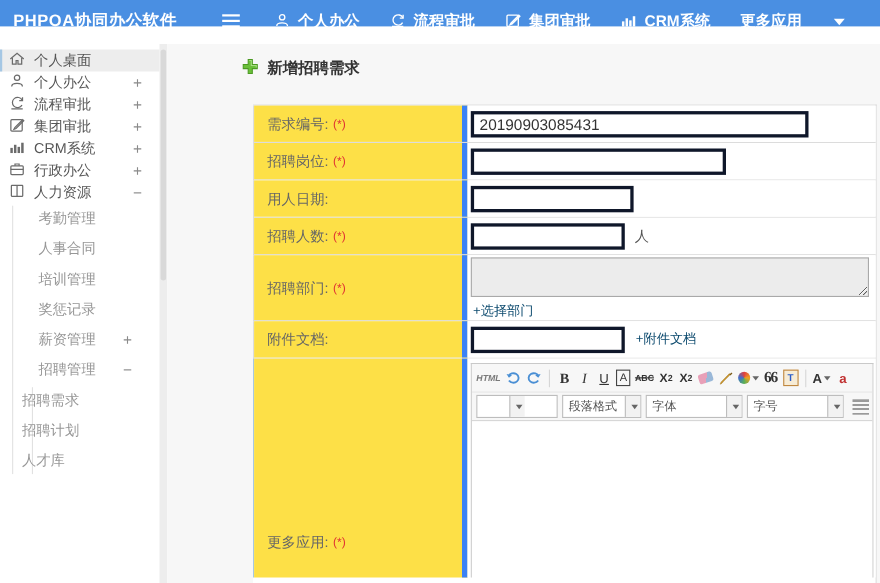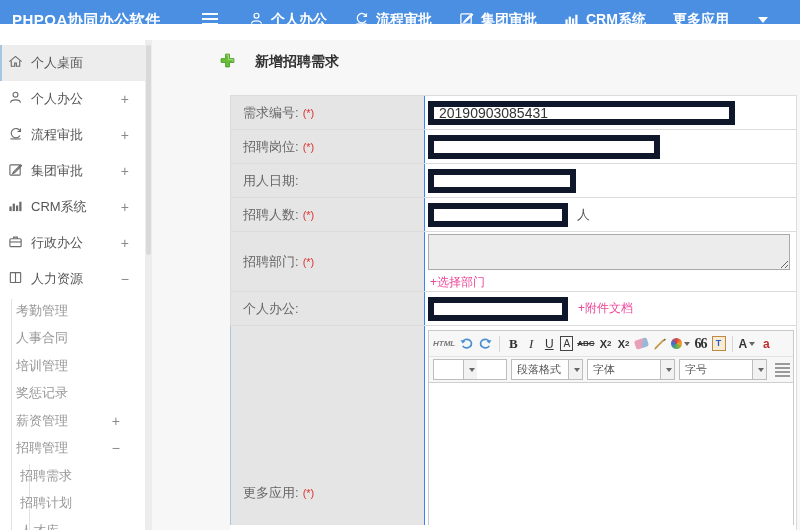--- a/index.html
+++ b/index.html
@@ -14,56 +14,56 @@
   .hamburger i { display:block; height:2px; background:#fff; }
   .topnav { position:absolute; left:249px; top:0; height:40px; display:flex; align-items:center; gap:27px; }
   .topnav .nav-item { display:flex; align-items:center; gap:7px; font-size:14px; font-weight:bold; cursor:pointer; }
   .topnav svg { width:15px; height:15px; }
   .caret-down-w { width:0; height:0; border-left:5px solid transparent; border-right:5px solid transparent; border-top:6px solid #fff; margin-left:2px; }
 
   
   .sidebar { position:absolute; top:40px; left:0; width:145px; height:490px; background:#fff; padding-top:5px; }
   .side-strip { position:absolute; top:40px; left:145px; width:7px; height:490px; background:#ededed; }
   .side-thumb { position:absolute; top:45px; left:146px; width:5px; height:210px; background:#d9d9d9; border-radius:3px; }
-  .menu-item { position:relative; height:36px; display:flex; align-items:center; padding-left:8px; font-size:13px; color:#555; cursor:pointer; }
+  .menu-item { position:relative; height:20px; display:flex; align-items:center; padding-left:8px; font-size:13px; color:#555; cursor:pointer; }
   .menu-item svg { width:15px; height:15px; color:#6b6b6b; flex:none; }
   .menu-item .lbl { margin-left:8px; }
   .exp { position:absolute; right:16px; color:#8a8a8a; font-size:14px; font-weight:normal; }
   .menu-item.active { background:#ededed; border-left:2px solid #a5c7e4; padding-left:6px; }
   .hr-group { position:relative; }
   .hr-group:before { content:""; position:absolute; left:11px; top:2px; bottom:2px; border-left:1px solid #e1e1e1; }
-  .sub-item { position:relative; height:27.5px; display:flex; align-items:center; padding-left:16px; font-size:13px; color:#979797; cursor:pointer; }
+  .sub-item { position:relative; height:27.5px; display:flex; align-items:center; padding-left:35px; font-size:13px; color:#979797; cursor:pointer; }
   .sub-item .exp { right:25px; }
   .recruit-group { position:relative; }
   .recruit-group:before { content:""; position:absolute; left:29px; top:2px; bottom:2px; border-left:1px solid #e1e1e1; }
   .sub2-item { padding-left:20px; }
 
   
   .main { position:absolute; top:40px; left:152px; width:648px; height:490px; background:#f7f7f7; }
-  .page-title { position:absolute; left:68px; top:13px; display:flex; align-items:center; gap:20px; font-size:14px; font-weight:bold; color:#333; }
+  .page-title { position:absolute; left:68px; top:13px; display:flex; align-items:center; gap:8px; font-size:14px; font-weight:bold; color:#333; }
   .page-title svg { width:15px; height:15px; }
 
   .form { position:absolute; left:78px; top:55px; width:567px; height:435px; border-top:1px solid #dcdcdc; border-right:1px solid #dcdcdc; background:#fff; }
   .frow { display:flex; border-left:1px solid #dcdcdc; border-bottom:1px solid #dcdcdc; }
-  .fl { width:194px; background:#e5e5e5; border-right:1px solid #3b82f6; font-size:13px; color:#666;
+  .fl { width:194px; background:#fde047; border-right:5px solid #3b82f6; font-size:13px; color:#666;
         display:flex; align-items:center; padding-left:12px; flex:none; }
   .req { color:#e03333; font-size:11px; margin-left:4px; }
   .fv { flex:1; background:#fff; display:flex; align-items:center; padding-left:3px; overflow:hidden; }
   .r34 { height:34px; } .r60 { height:60px;justify-content:center; }
   .frow7 { height:199px; border-bottom:none; border-left-color:#a8c8e2; }
   .frow7 .fl { align-items:flex-start; }
   .frow7 .fl .lblwrap { margin-top:158px; display:flex; align-items:center; }
   .frow7 .fv { align-items:flex-start; padding-top:4px; }
 
-  .inp { height:24px; border:6px solid #0f172a; background:#fff; font-size:13px; padding:0 5px; color:#333;
+  .inp { height:24px; border:3px solid #0f172a; background:#fff; font-size:13px; padding:0 5px; color:#333;
          font-family:"Liberation Sans","DejaVu Sans",sans-serif; }
   .inp-code { width:307px; font-size:14px; }
   .inp-post { width:232px; } .inp-date { width:148px; } .inp-num { width:140px; } .inp-file { width:140px; }
   .suffix { margin-left:9px; font-size:13px; color:#555; }
-  .lnk { color:#ec4899; font-size:12px; text-decoration:none; cursor:pointer; }
+  .lnk { color:#0c4a6e; font-size:12px; text-decoration:none; cursor:pointer; }
   .col { flex-direction:column; justify-content:center; align-items:flex-start; }
   .dept-ta { width:362px; height:46px; background:#ececec; border:1px solid #a9a9a9; resize:both; margin-top:2px; }
   .dept-lnk { margin-top:4px; margin-left:2px; }
   .file-lnk { margin-left:10px; }
 
   
   .editor { width:366px; border:1px solid #c9c9c9; border-bottom:none; background:#fff; }
   .tb-row { height:26px; display:flex; align-items:center; padding:0 4px; gap:4px; background:#f7f7f7; white-space:nowrap; overflow:hidden; }
   .tb-row1 { border-bottom:1px solid #e3e3e3; }
   .tb-row2 { border-bottom:1px solid #cfcfcf; }
@@ -301,21 +301,21 @@
           <span class="req">(*)</span>
         </div>
         <div class="fv col">
           <textarea class="dept-ta" style=""></textarea>
           <a class="lnk dept-lnk">+选择部门</a>
         </div>
       </div>
 
       <div class="frow r34">
         <div class="fl">
-          <span>个人办公:</span>
+          <span>附件文档:</span>
         </div>
         <div class="fv">
           <input class="inp inp-file" style="">
           <a class="lnk file-lnk">+附件文档</a>
         </div>
       </div>
 
       <div class="frow frow7">
         <div class="fl">
           <span class="lblwrap">

